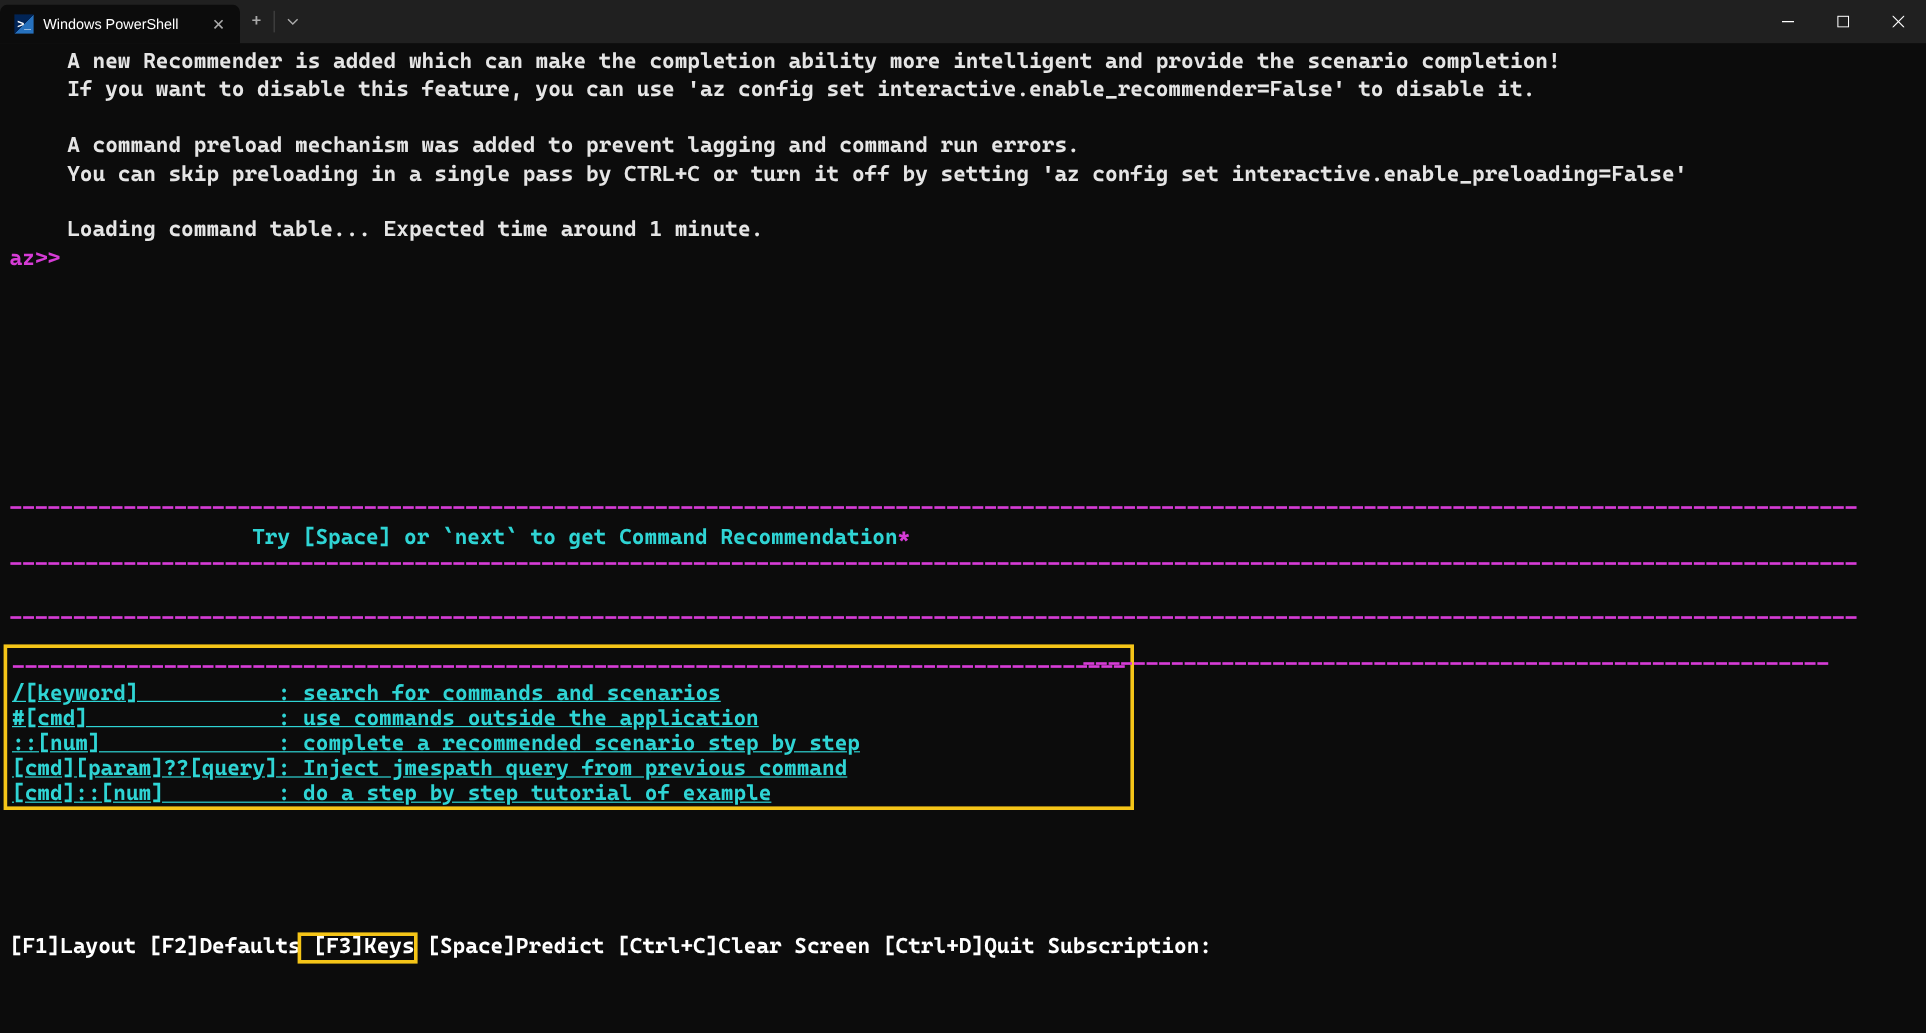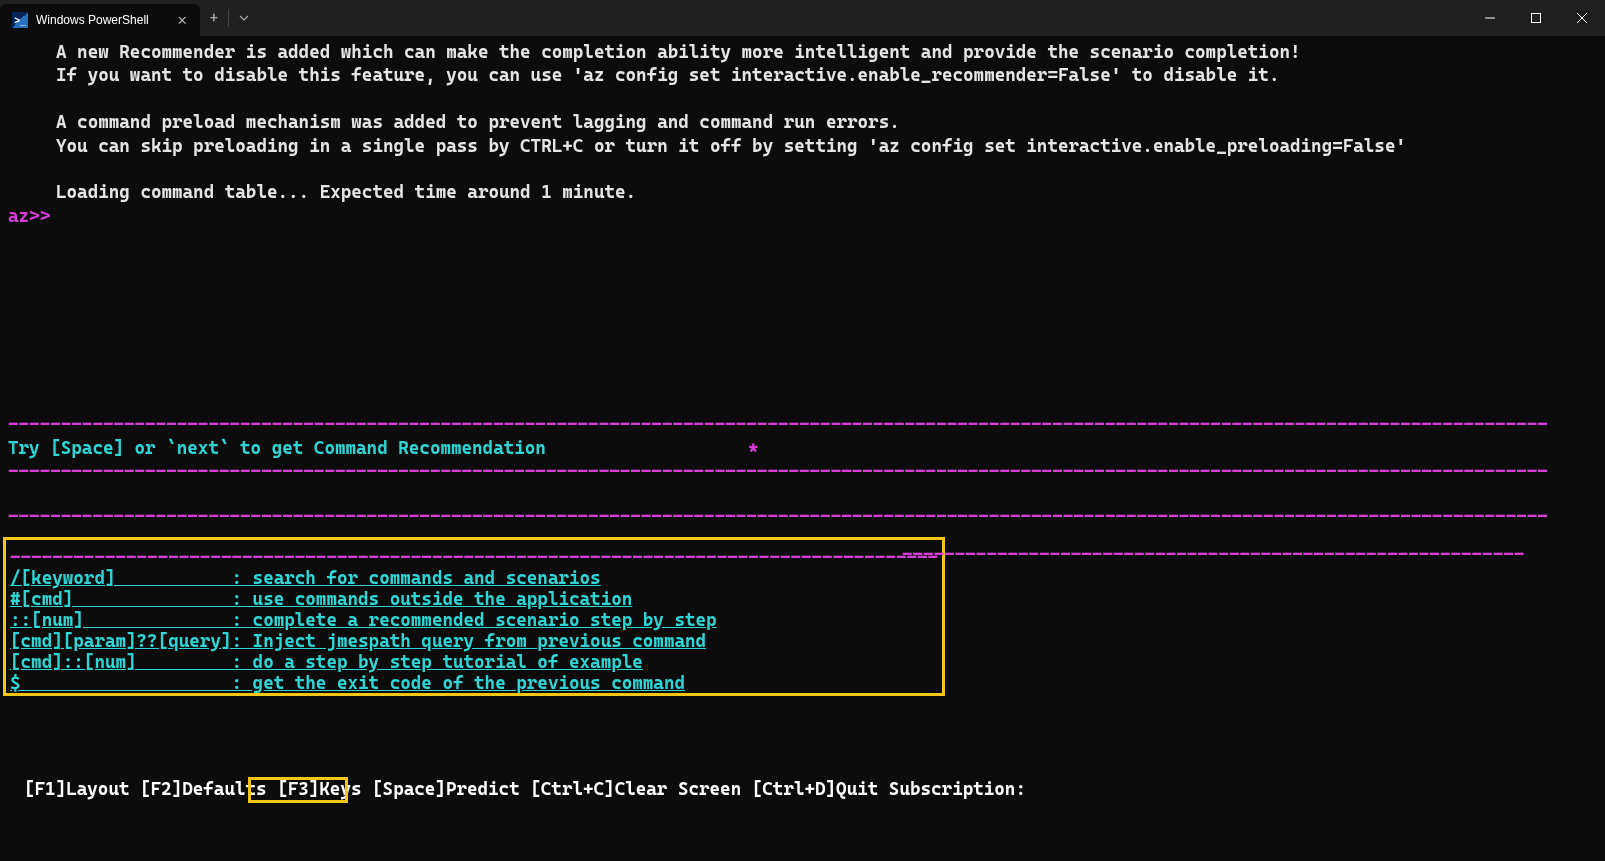--- a/index.html
+++ b/index.html
@@ -131,21 +131,21 @@
     position: absolute;
     left: 902px;
     top: 543px;
     color: #d63cd6;
     white-space: nowrap;
     overflow: hidden;
     font-weight: bold;
   }
   .bottom-bar {
     position: absolute;
-    left: 24px;
+    left: 8px;
     bottom: 62px;
     white-space: pre;
     color: #ffffff;
     font-weight: bold;
   }
   .f3-highlight {
     position: absolute;
     border: 3px solid #f5c518;
     pointer-events: none;
   }
@@ -195,35 +195,34 @@
   <div class="line blue">A command preload mechanism was added to prevent lagging and command run errors.</div>
   <div class="line blue">You can skip preloading in a single pass by CTRL+C or turn it off by setting 'az config set interactive.enable_preloading=False'</div>
   <div class="line">&nbsp;</div>
   <div class="line blue">Loading command table... Expected time around 1 minute.</div>
   <div class="line magenta">az&gt;&gt;</div>
 
   <div style="height:185px;"></div>
 
   <div class="hr-magenta">--------------------------------------------------------------------------------------------------------------------------------------------------</div>
   <div class="recommend-row">
-    <span class="recommend-text" style="width:740px;display:inline-block;">Try [Space] or `next` to get Command Recommendation</span>
+    <span class="recommend-text" style="width:740px;display:inline-block;text-align:right;">Try [Space] or `next` to get Command Recommendation</span>
     <span class="recommend-star">*</span>
   </div>
   <div class="hr-magenta">--------------------------------------------------------------------------------------------------------------------------------------------------</div>
 
   <div style="height:22px;"></div>
   <div class="hr-magenta">--------------------------------------------------------------------------------------------------------------------------------------------------</div>
 </div>
 
 <div class="help-block">
   <div class="help-hr-inside">----------------------------------------------------------------------------------------</div>
   <div class="help-line">/[keyword]           : search for commands and scenarios</div>
   <div class="help-line">#[cmd]               : use commands outside the application</div>
   <div class="help-line">::[num]              : complete a recommended scenario step by step</div>
   <div class="help-line">[cmd][param]??[query]: Inject jmespath query from previous command</div>
   <div class="help-line">[cmd]::[num]         : do a step by step tutorial of example</div>
-  <div class="help-line">$                    : get the exit code of the previous command</div>
 </div>
 
 <div class="hr-after-help">-----------------------------------------------------------</div>
 
 <div class="bottom-bar">[F1]Layout [F2]Defaults [F3]Keys [Space]Predict [Ctrl+C]Clear Screen [Ctrl+D]Quit Subscription:</div>
 <div class="f3-highlight" style="left:248px; bottom:58px; width:100px; height:26px;"></div>
 
 </body></html>

